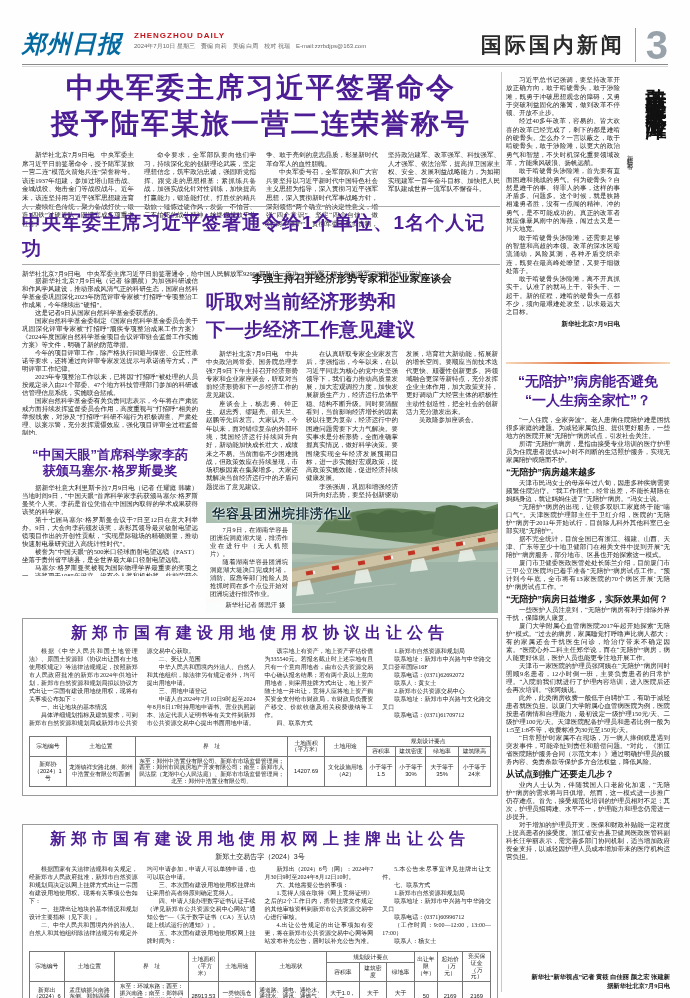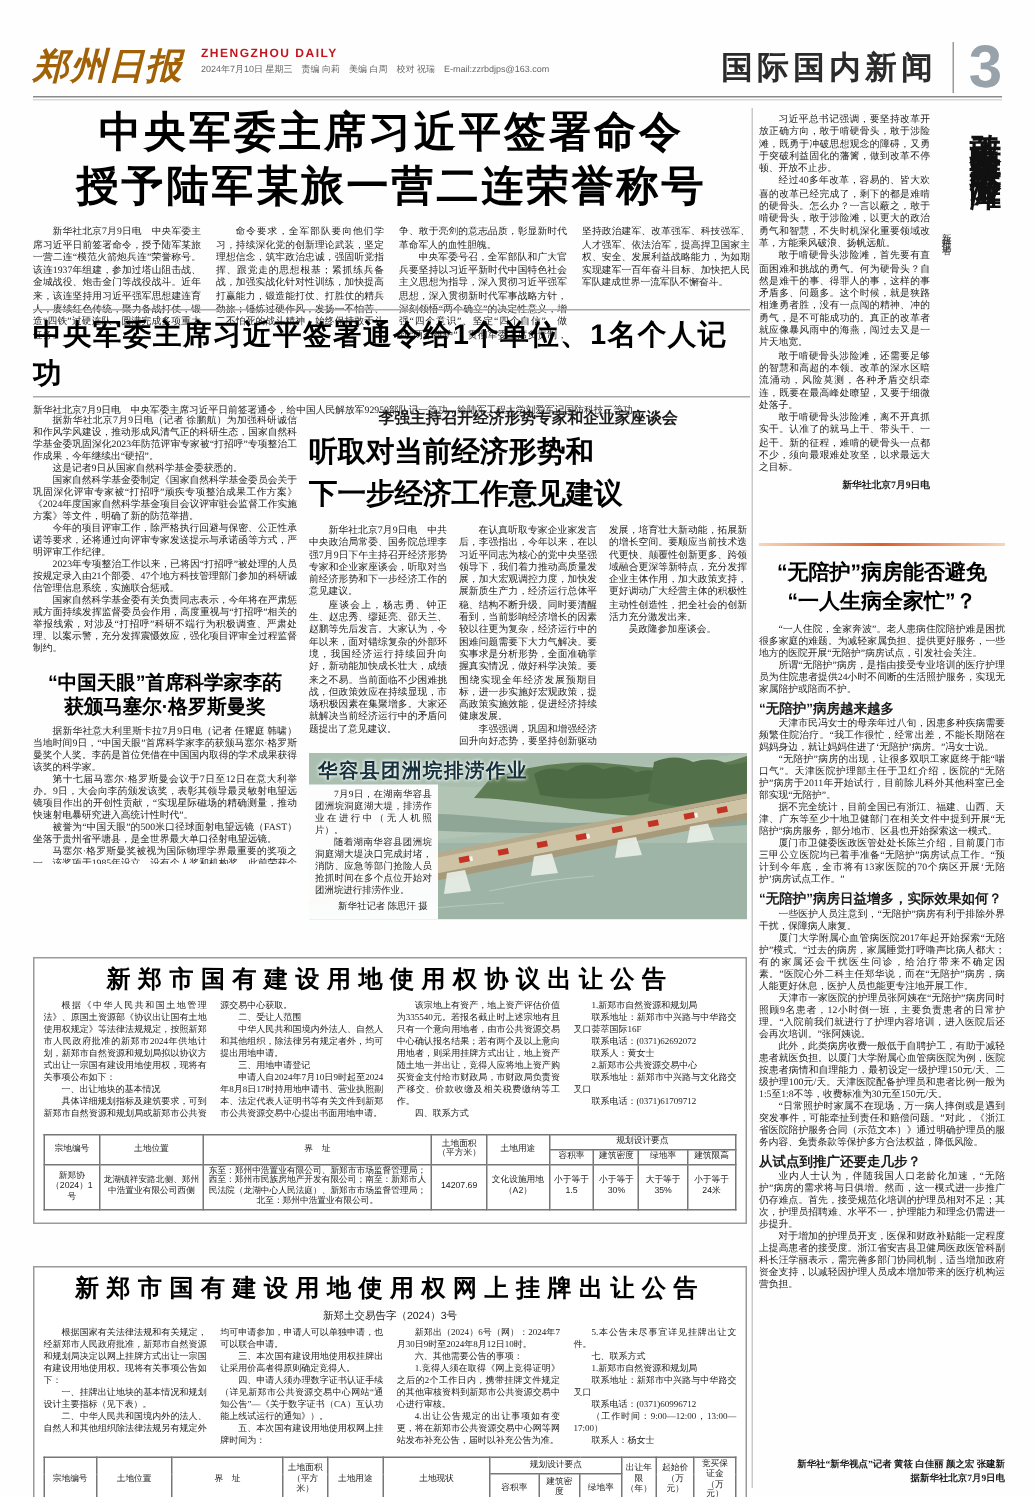--- a/index.html
+++ b/index.html
@@ -1,35 +1,35 @@
 <!DOCTYPE html>
 <html><head>
 <meta charset="utf-8">
 <style>
   html,body{margin:0;padding:0;background:#e9e9e7;}
   .page{position:relative;width:690px;height:998px;background:#fefefe;margin:0 auto;overflow:hidden;
         font-family:"Liberation Serif","DejaVu Serif",serif;color:#1c1c1c;}
   
   .hdr{position:absolute;left:22px;top:28px;right:22px;height:34px;}
-  .logo-cn{display:inline-block;color:#a16207;font-weight:bold;font-style:italic;
+  .logo-cn{display:inline-block;color:#0369a1;font-weight:bold;font-style:italic;
            font-size:24px;font-family:"DejaVu Serif",serif;letter-spacing:1px;vertical-align:top;}
   .logo-side{display:inline-block;vertical-align:top;margin-left:8px;margin-top:3px;}
   .logo-en{color:#c3151c;font-weight:bold;font-size:8px;letter-spacing:1px;font-family:"Liberation Sans",sans-serif;}
   .hdr-meta{color:#666;font-size:6px;margin-top:2px;font-family:"Liberation Sans",sans-serif;}
   .hdr-right{position:absolute;right:0;top:-2px;display:flex;align-items:center;}
   .section-label{font-size:21px;font-weight:bold;color:#2b2b2b;letter-spacing:3px;font-family:"Liberation Sans",sans-serif;}
   .hdr-vline{width:1px;height:34px;background:#9a9a9a;margin:0 10px;}
   .page-num{font-size:40px;line-height:38px;color:#98a2aa;font-weight:bold;font-family:"Liberation Sans",sans-serif;}
   .hdr-rule{position:absolute;left:22px;right:22px;top:64px;border-top:1px solid #8a8a8a;}
   .hdr-rule2{position:absolute;left:22px;right:22px;top:66px;border-top:1px solid #d8d8d8;}
   
   .rule-h{position:absolute;border-top:1px solid #aaa;}
   .rule-v{position:absolute;border-left:1px solid #c9c9c9;}
   .para{margin:0;text-indent:2em;text-align:justify;}
-  h1,h2,h3{margin:0;font-family:"Liberation Sans","DejaVu Sans",sans-serif;color:#000000;}
+  h1,h2,h3{margin:0;font-family:"Liberation Sans","DejaVu Sans",sans-serif;color:#4c1d95;}
   
   .lead{position:absolute;left:22px;top:70px;width:478px;}
   .lead h1{text-align:center;font-size:28px;line-height:36px;font-weight:900;letter-spacing:2px;}
   .lead-body{margin-top:9px;height:84px;overflow:hidden;column-count:4;column-gap:10px;column-fill:auto;
              font-size:6.5px;line-height:8.6px;}
   
   .citation{position:absolute;left:22px;top:210px;width:478px;}
   .citation h2{text-align:left;font-size:19px;font-weight:900;letter-spacing:1px;}
   .citation .para{margin-top:7px;font-size:6.5px;line-height:9px;text-indent:0;text-align:left;}
   
@@ -49,21 +49,21 @@
   .photo-block{position:absolute;left:206px;top:502px;width:292px;height:111px;overflow:hidden;}
   .photo-svg{position:absolute;inset:0;}
   .photo-title{position:absolute;left:6px;top:3px;font-size:13px;font-weight:900;color:#15313b;
                letter-spacing:1px;font-family:"Liberation Sans",sans-serif;text-shadow:0 0 3px #fff,0 0 2px #fff;}
   .photo-caption{position:absolute;left:0;top:21px;bottom:0;width:78px;background:rgba(255,255,255,.96);
                  padding:3px 4px;font-size:6.3px;line-height:8px;}
   .photo-caption .para{text-indent:2em;}
   .photo-credit{margin-top:3px;text-align:center;text-indent:0;}
   
   .notice{position:absolute;left:22px;width:476px;border:1px solid #9a9a9a;box-sizing:border-box;
-          padding:4px 6px 3px;background:#fff;margin-top:20px;}
+          padding:4px 6px 3px;background:#fff;}
   .notice1{top:618px;height:178px;}
   .notice2{top:824px;height:242px;}
   .notice h2{text-align:center;font-size:16px;font-weight:900;letter-spacing:5px;}
   .notice-sub{text-align:center;font-size:7px;margin-top:2px;font-family:"Liberation Sans",sans-serif;}
   .notice-body{margin-top:3px;overflow:hidden;column-count:4;column-gap:9px;column-fill:auto;
                font-size:6px;line-height:8px;}
   .notice1 .notice-body{height:86px;}
   .notice2 .notice-body{height:83px;}
   .ntable{width:100%;border-collapse:collapse;margin-top:3px;table-layout:fixed;
           font-size:5.8px;line-height:6.8px;font-family:"Liberation Sans",sans-serif;}

